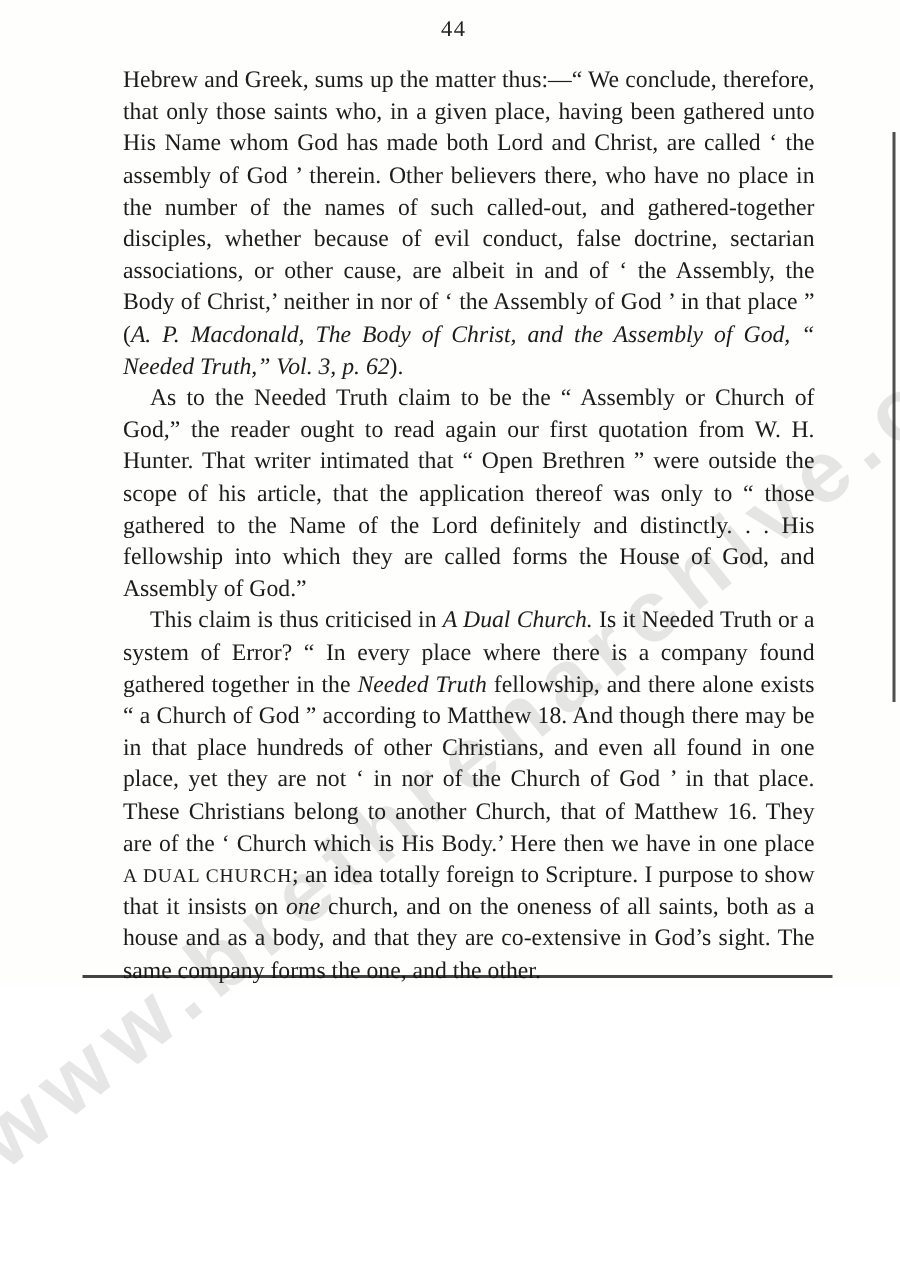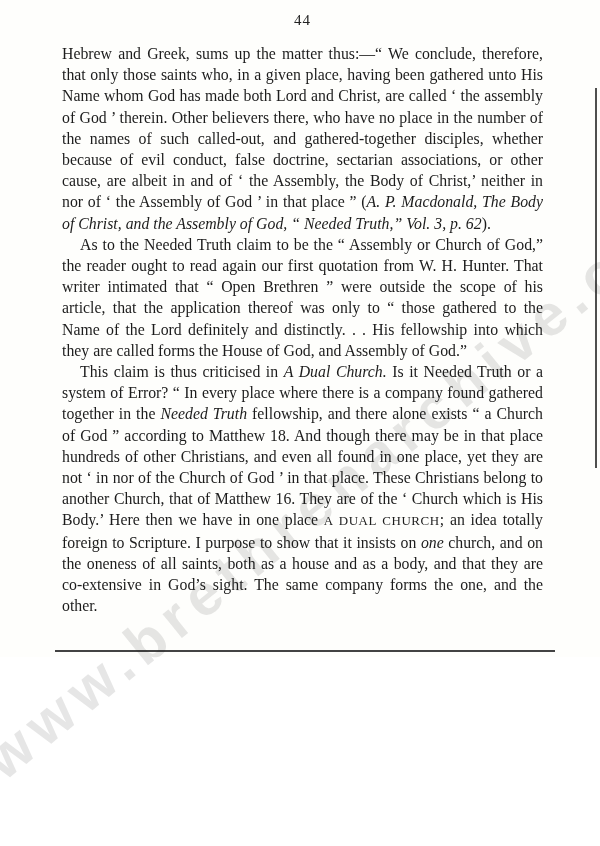--- a/index.html
+++ b/index.html
@@ -29,20 +29,21 @@
     letter-spacing: 1px;
     margin-bottom: 14px;
     color: #222;
   }
   .body-text {
     font-size: 15.8px;
     line-height: 21.2px;
     text-align: justify;
     position: relative;
     z-index: 2;
+    margin-left: 20px;
   }
   .body-text p {
     margin: 0;
     text-indent: 18px;
   }
   .body-text p.noindent {
     text-indent: 0;
   }
   .heading {
     font-size: 20px;

